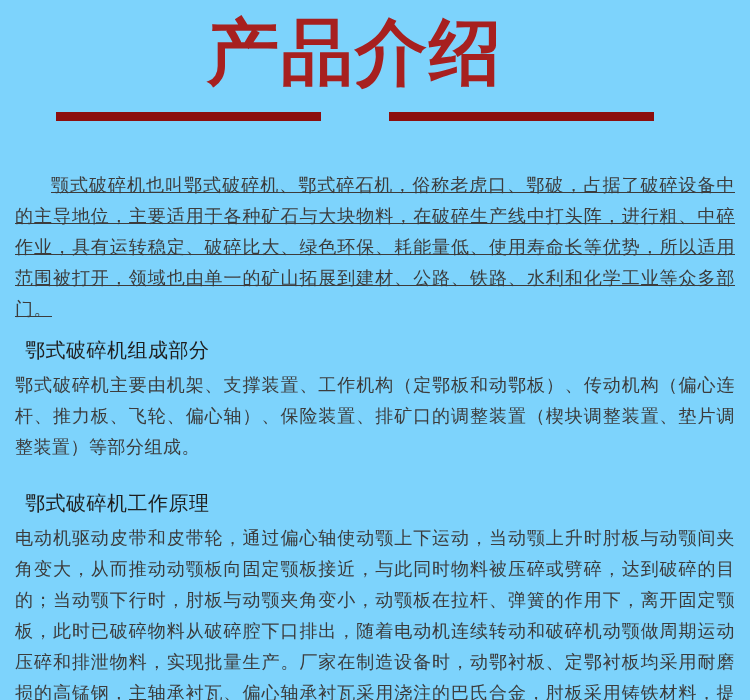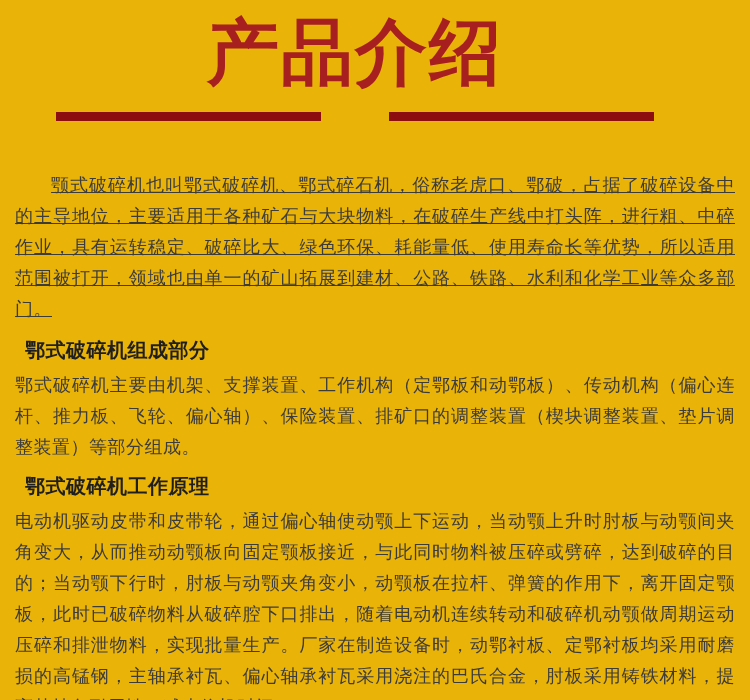--- a/index.html
+++ b/index.html
@@ -4,21 +4,21 @@
 <style>
   html, body {
     margin: 0;
     padding: 0;
     background: #ffffff;
   }
   .page {
     position: relative;
     width: 750px;
     height: 700px;
-    background: #eab308;
+    background: #7dd3fc;
     overflow: hidden;
     font-family: "Liberation Sans", "DejaVu Sans", sans-serif;
   }
   .header {
     margin-right: 40px; 
     padding-top: 13px;
     text-align: center;
   }
   .title {
     margin: 0;
@@ -56,26 +56,26 @@
   }
   .para.intro {
     margin-top: 49px;
     text-decoration: underline;
   }
   .sub-heading {
     margin: 10px 0 4px 0;
     padding-left: 10px;
     font-size: 20px;
     line-height: 31px;
-    font-weight: bold;
+    font-weight: normal;
     color: #1f1f1f;
     letter-spacing: 0.5px;
   }
   .sub-heading.second {
-    margin-top: 8px;
+    margin-top: 25px;
   }
 </style>
 </head>
 <body>
 
 <div class="page">
   <div class="header">
     <h1 class="title">产品介绍</h1>
     <div class="divider">
       <span class="bar"></span>

